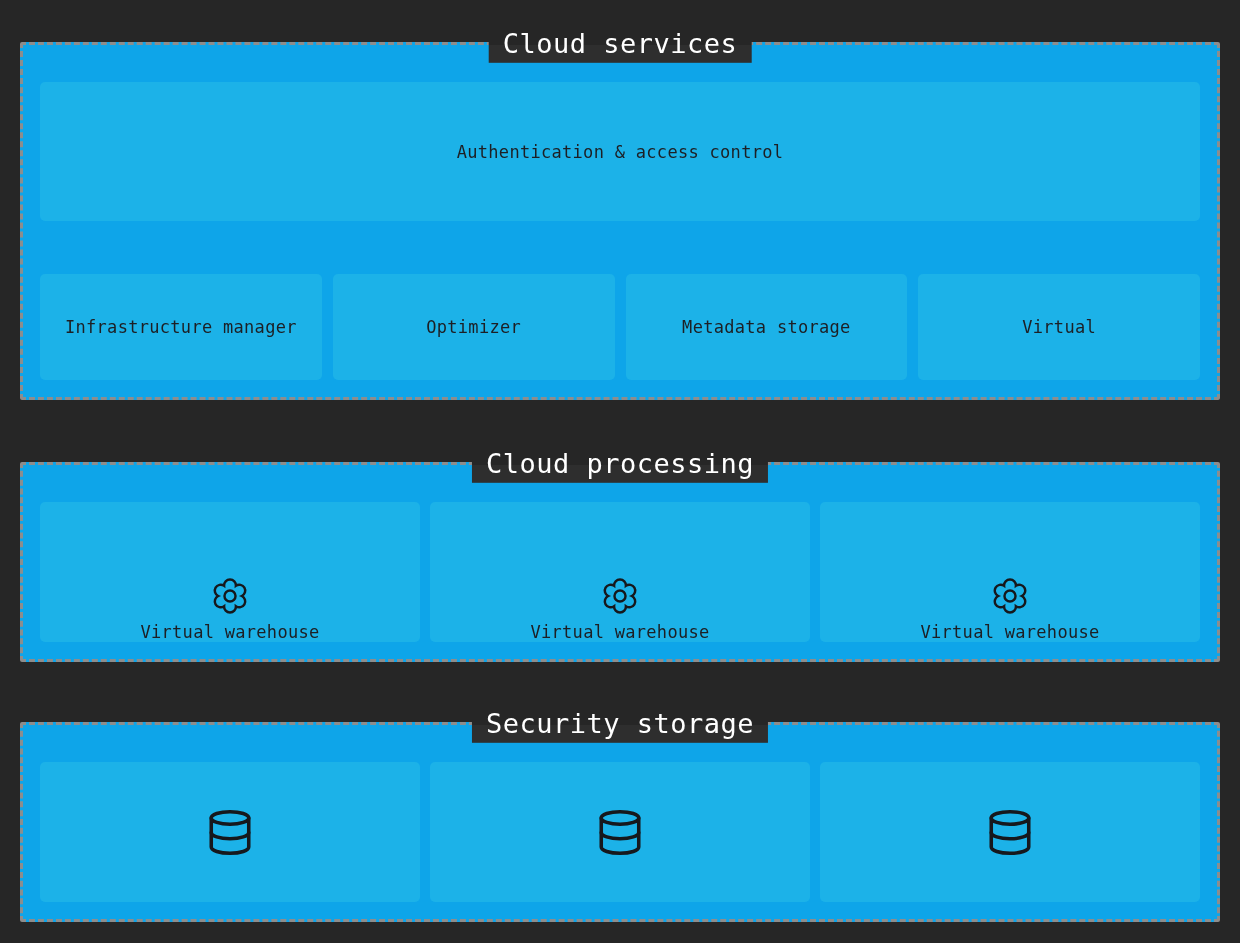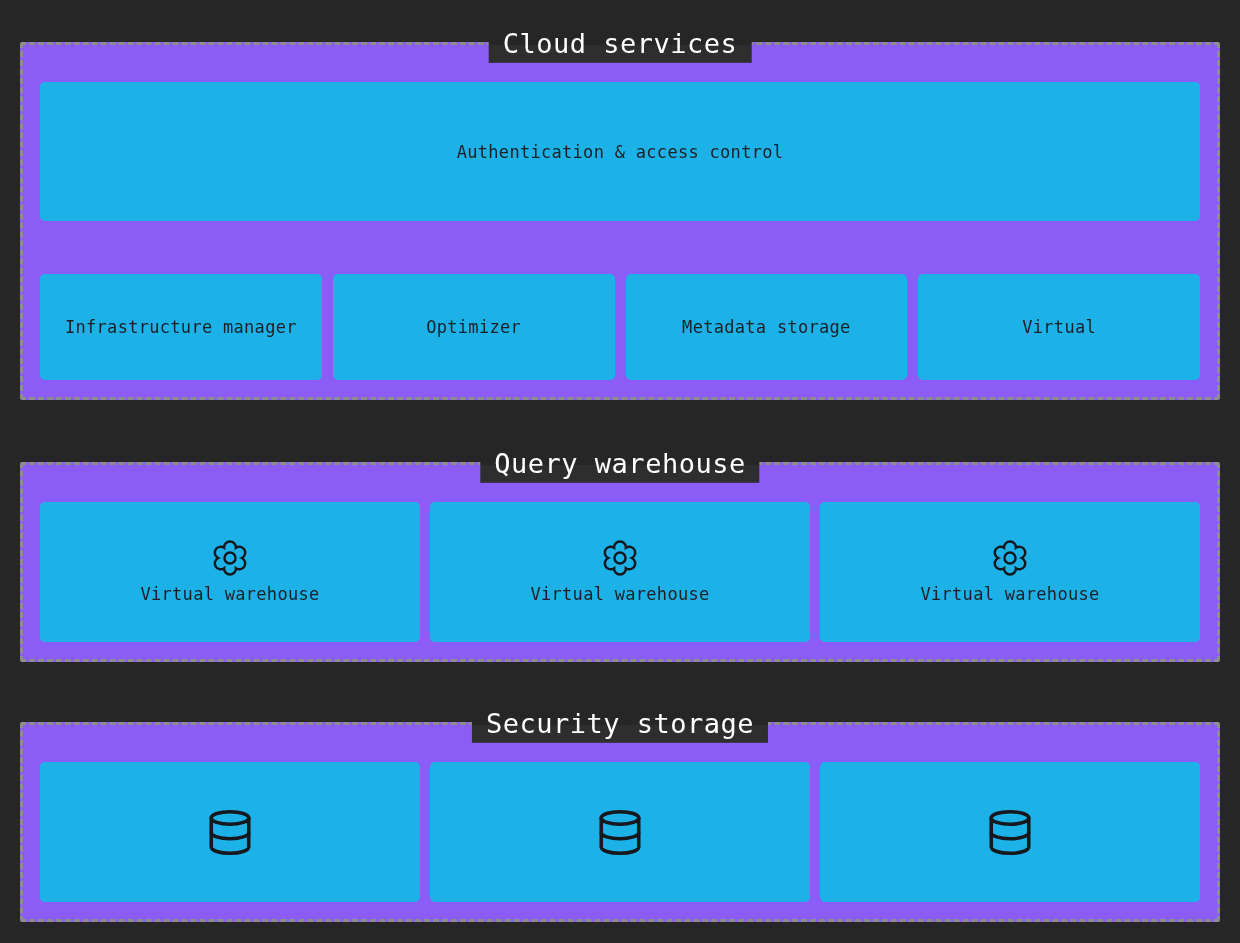--- a/index.html
+++ b/index.html
@@ -13,21 +13,21 @@
     position: relative;
     font-family: "DejaVu Sans Mono", "Liberation Mono", monospace;
     overflow: hidden;
   }
   .panel {
     position: absolute;
     left: 20px;
     width: 1200px;
     box-sizing: border-box;
     border: 3px dashed #8d8d8d;
-    background: #8b5cf6;
+    background: #0ea5e9;
     border-radius: 2px;
   }
   .panel-cloud    { top: 42px;  height: 358px; }
   .panel-query    { top: 462px; height: 200px; }
   .panel-storage  { top: 722px; height: 200px; }
 
   .panel-title {
     position: absolute;
     top: -1px;
     left: 50%;
@@ -77,20 +77,21 @@
   .row-3 {
     display: flex;
     gap: 10px;
     flex: 1;
   }
   .row-3 .box { flex: 1; }
 
   .warehouse-box {
     flex-direction: column;
     gap: 8px;
+    justify-content: flex-end;
   }
 
   .icon { display: block; }
 </style>
 </head>
 <body>
 
 <section class="panel panel-cloud">
   <div class="panel-title">Cloud services</div>
   <div class="panel-body">
@@ -108,21 +109,21 @@
         <span>Metadata storage</span>
       </div>
       <div class="box">
         <span>Virtual</span>
       </div>
     </div>
   </div>
 </section>
 
 <section class="panel panel-query">
-  <div class="panel-title">Query warehouse</div>
+  <div class="panel-title">Cloud processing</div>
   <div class="panel-body">
     <div class="row-3">
 
       <div class="box warehouse-box">
         <svg class="icon" width="36" height="36" viewBox="0 0 28 28" fill="none" stroke="#16181d" stroke-width="1.9">
           <path d="M 9.41 6.06 A 4.6 4.6 0 1 1 18.59 6.06 A 4.6 4.6 0 1 1 23.17 14 A 4.6 4.6 0 1 1 18.59 21.94 A 4.6 4.6 0 1 1 9.41 21.94 A 4.6 4.6 0 1 1 4.83 14 A 4.6 4.6 0 1 1 9.41 6.06 Z"></path>
           <circle cx="14" cy="14" r="4.3"></circle>
         </svg>
         <span>Virtual warehouse</span>
       </div>

